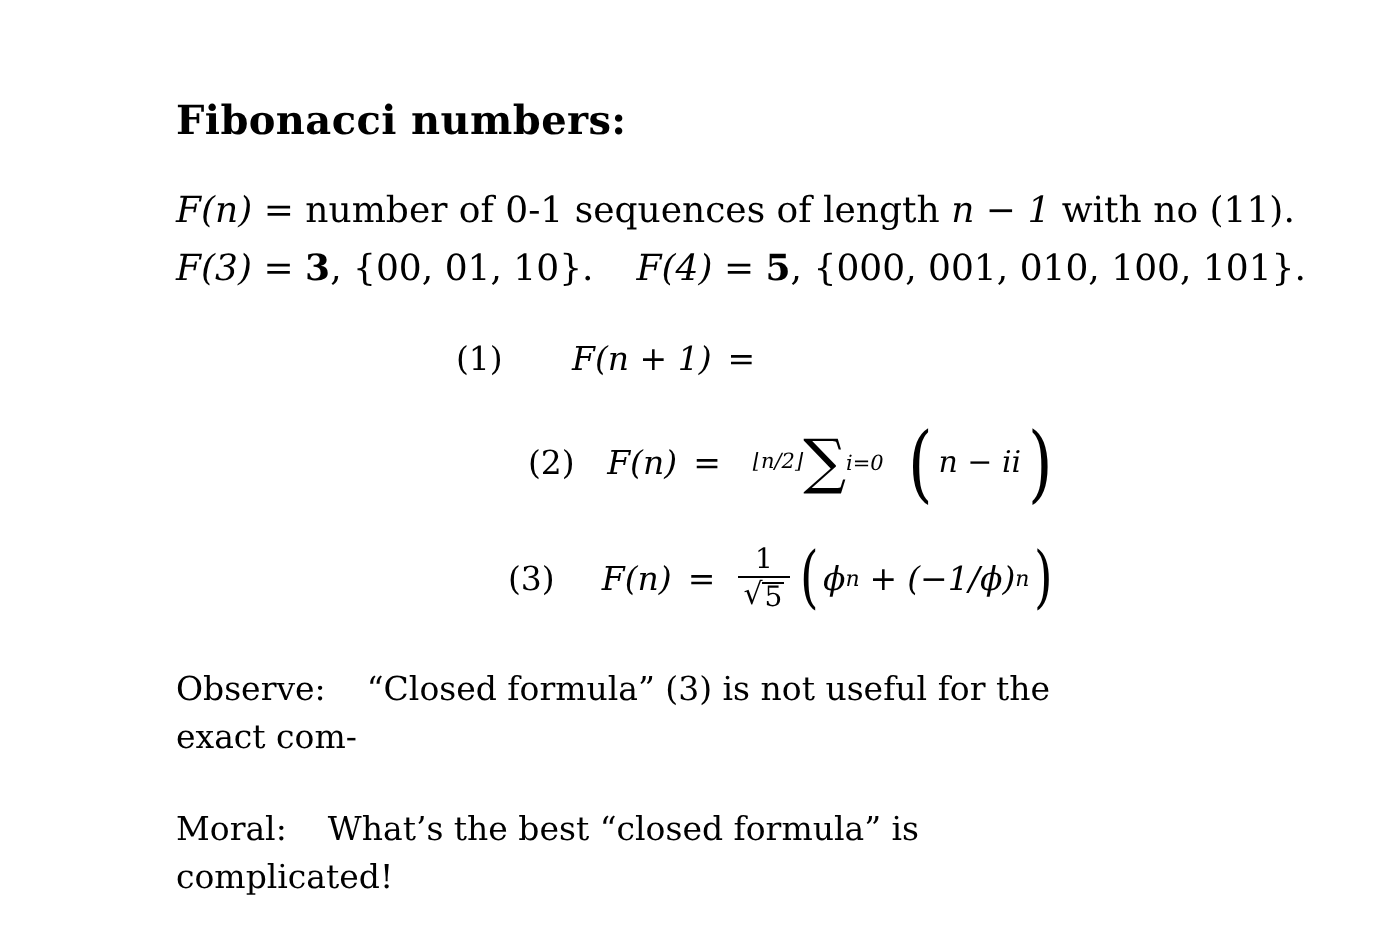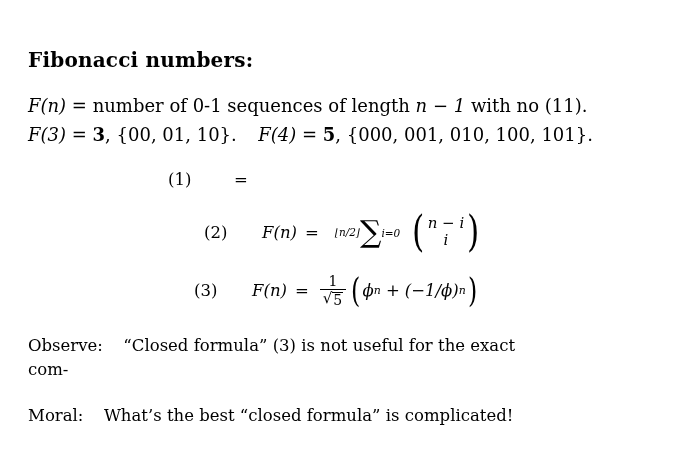--- a/index.html
+++ b/index.html
@@ -12,21 +12,21 @@
     height: 471px;
     font-family: "DejaVu Serif", "Liberation Serif", serif;
     color: #000000;
     overflow: hidden;
   }
   .page {
     position: relative;
     width: 576px;
     height: 471px;
     box-sizing: border-box;
-    padding: 40px 48px 20px 28px;
+    padding: 40px 48px 20px 88px;
   }
   .title {
     font-size: 20px;
     font-weight: bold;
     letter-spacing: 0.2px;
     margin: 8px 0 20px 0;
   }
   .line {
     font-size: 18px;
     line-height: 1.5;
@@ -70,21 +70,21 @@
   }
   .paren {
     font-size: 42px;
     line-height: 0.8;
     font-family: "DejaVu Serif", serif;
     transform: scaleX(0.75);
     display: inline-block;
   }
   .binom-stack {
     display: inline-flex;
-    flex-direction: column;
+    flex-direction: row;
     align-items: center;
     line-height: 1.15;
     font-size: 15px;
     padding: 0 1px;
   }
 
   
   .frac {
     display: inline-flex;
     flex-direction: column;
@@ -135,20 +135,21 @@
     <span>{00, 01, 10}.</span>
     <span class="gap"></span>
     <span class="mathit">F(4) =</span>
     <span class="bold">5</span><span>,</span>
     <span>{000, 001, 010, 100, 101}.</span>
   </div>
 
   <div class="eqline eq1">
     <span class="tag">(1)</span>
     <span class="eqbody">
+      <span class="mathit">F(n + 1)</span>
       <span style="margin:0 8px;">=</span>
     </span>
   </div>
 
   <div class="eqline eq2">
     <span class="tag">(2)</span>
     <span class="eqbody">
       <span class="mathit">F(n)</span>
       <span style="margin:0 8px;">=</span>
       <span class="sum">

